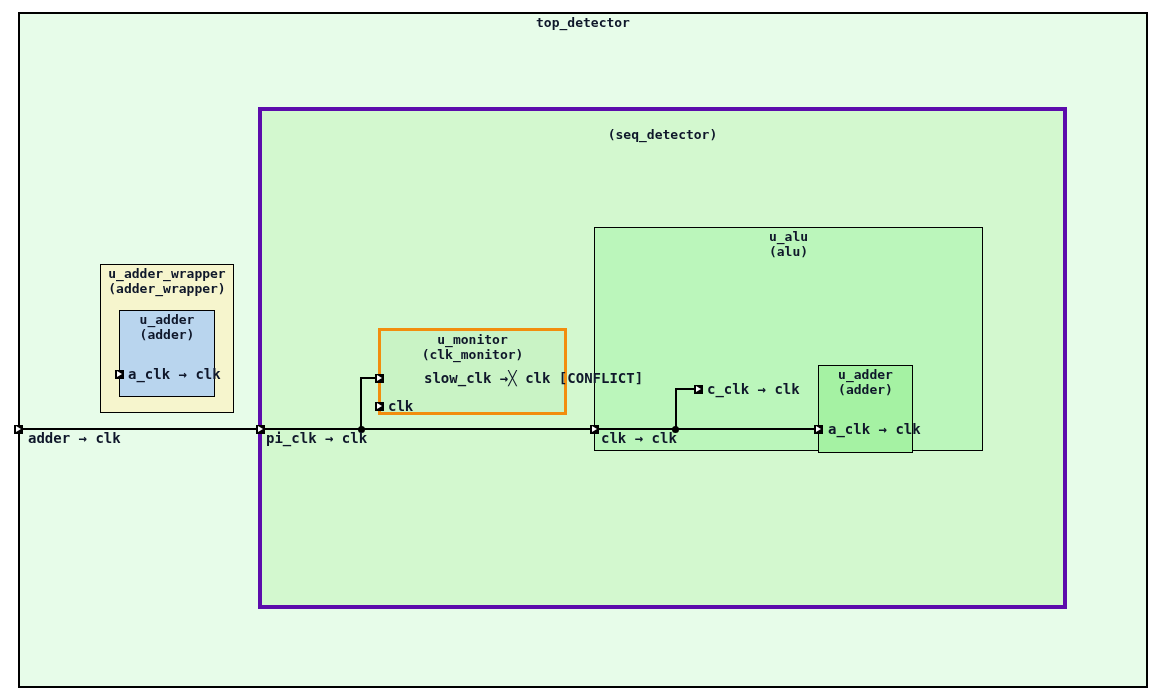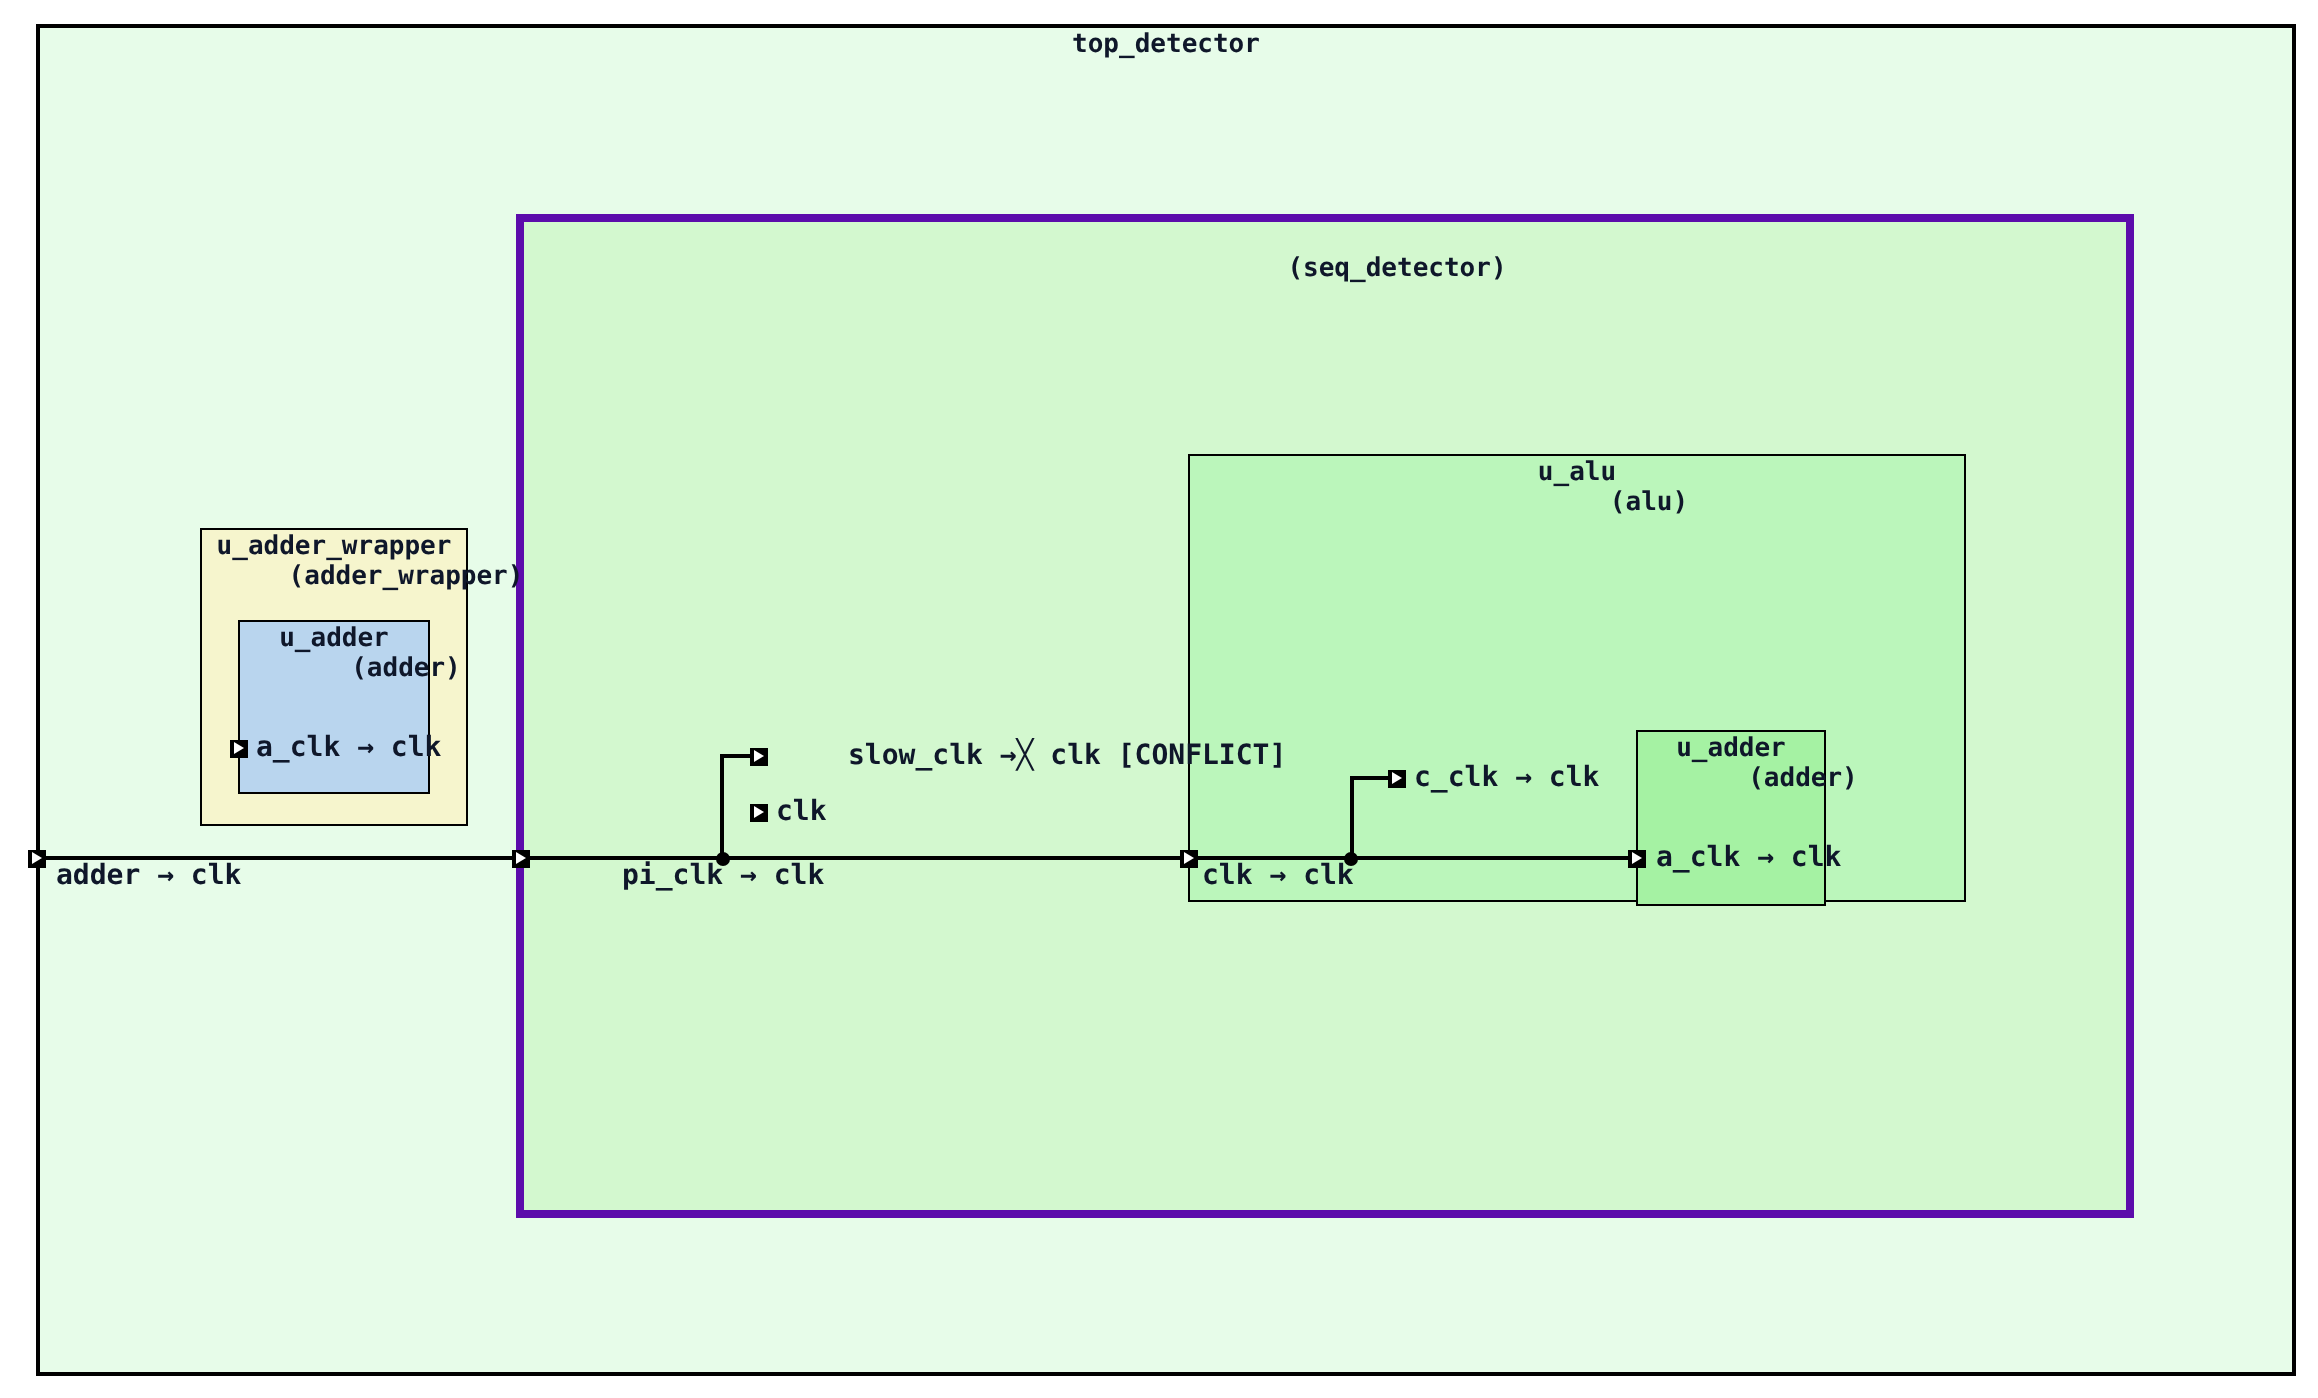--- a/index.html
+++ b/index.html
@@ -11,21 +11,20 @@
   .box{position:absolute; box-sizing:border-box;}
   .box-title{
     position:absolute; top:1px; left:0; width:100%;
     text-align:center; font-weight:bold; font-size:13px; line-height:15px;
     white-space:pre;
   }
   .box-sub{
     position:absolute; top:16px; left:0; width:100%;
     text-align:center; font-weight:bold; font-size:13px; line-height:15px;
     white-space:pre;
-    padding-left:36px;
   }
   .port-label{
     position:absolute; font-size:14px; font-weight:bold; line-height:12px;
     white-space:pre;
   }
   .wire{position:absolute; background:#000;}
   .wire-h{height:2px;}
   .wire-v{width:2px;}
   .junction{position:absolute; width:7px; height:7px; border-radius:50%; background:#000;}
   .port-marker{position:absolute; width:9px; height:9px; background:#000; border:1px solid #000; box-sizing:border-box;}
@@ -64,20 +63,24 @@
   <div class="box" id="wrapper-adder-box">
     <div class="box-title">u_adder</div>
     <div class="box-sub">(adder)</div>
   </div>
 
   <div class="box" id="alu-box">
     <div class="box-title">u_alu</div>
     <div class="box-sub">(alu)</div>
   </div>
 
+  <div class="box" id="monitor-box">
+    <div class="box-title">u_monitor</div>
+    <div class="box-sub">(clk_monitor)</div>
+  </div>
 
 
   <div class="box" id="alu-adder-box">
     <div class="box-title">u_adder</div>
     <div class="box-sub">(adder)</div>
   </div>
 
   <div class="wire wire-h" style="left:18px;  top:428px; width:242px;"></div>
   <div class="wire wire-h" style="left:260px; top:428px; width:334px;"></div>
   <div class="wire wire-h" style="left:594px; top:428px; width:225px;"></div>
@@ -92,21 +95,21 @@
   <div class="port-marker" style="left:13.5px;  top:424.5px;"></div>
   <div class="port-marker" style="left:255.5px; top:424.5px;"></div>
   <div class="port-marker" style="left:589.5px; top:424.5px;"></div>
   <div class="port-marker" style="left:814px;   top:424.5px;"></div>
   <div class="port-marker" style="left:693.5px; top:384.5px;"></div>
   <div class="port-marker" style="left:374.5px; top:373.5px;"></div>
   <div class="port-marker" style="left:374.5px; top:401.5px;"></div>
   <div class="port-marker" style="left:114.5px; top:369.5px;"></div>
 
   <div class="port-label" style="left:28px;  top:432px;">adder → clk</div>
-  <div class="port-label" style="left:266px; top:432px;margin-left:45px;">pi_clk → clk</div>
+  <div class="port-label" style="left:266px; top:432px;">pi_clk → clk</div>
   <div class="port-label" style="left:601px; top:432px;">clk → clk</div>
   <div class="port-label" style="left:828px; top:423px;">a_clk → clk</div>
   <div class="port-label" style="left:707px; top:383px;">c_clk → clk</div>
   <div class="port-label" style="left:388px; top:372px;margin-left:36px;">slow_clk →╳ clk [CONFLICT]</div>
   <div class="port-label" style="left:388px; top:400px;">clk</div>
   <div class="port-label" style="left:128px; top:368px;">a_clk → clk</div>
 
 </div>
 
 </body></html>

